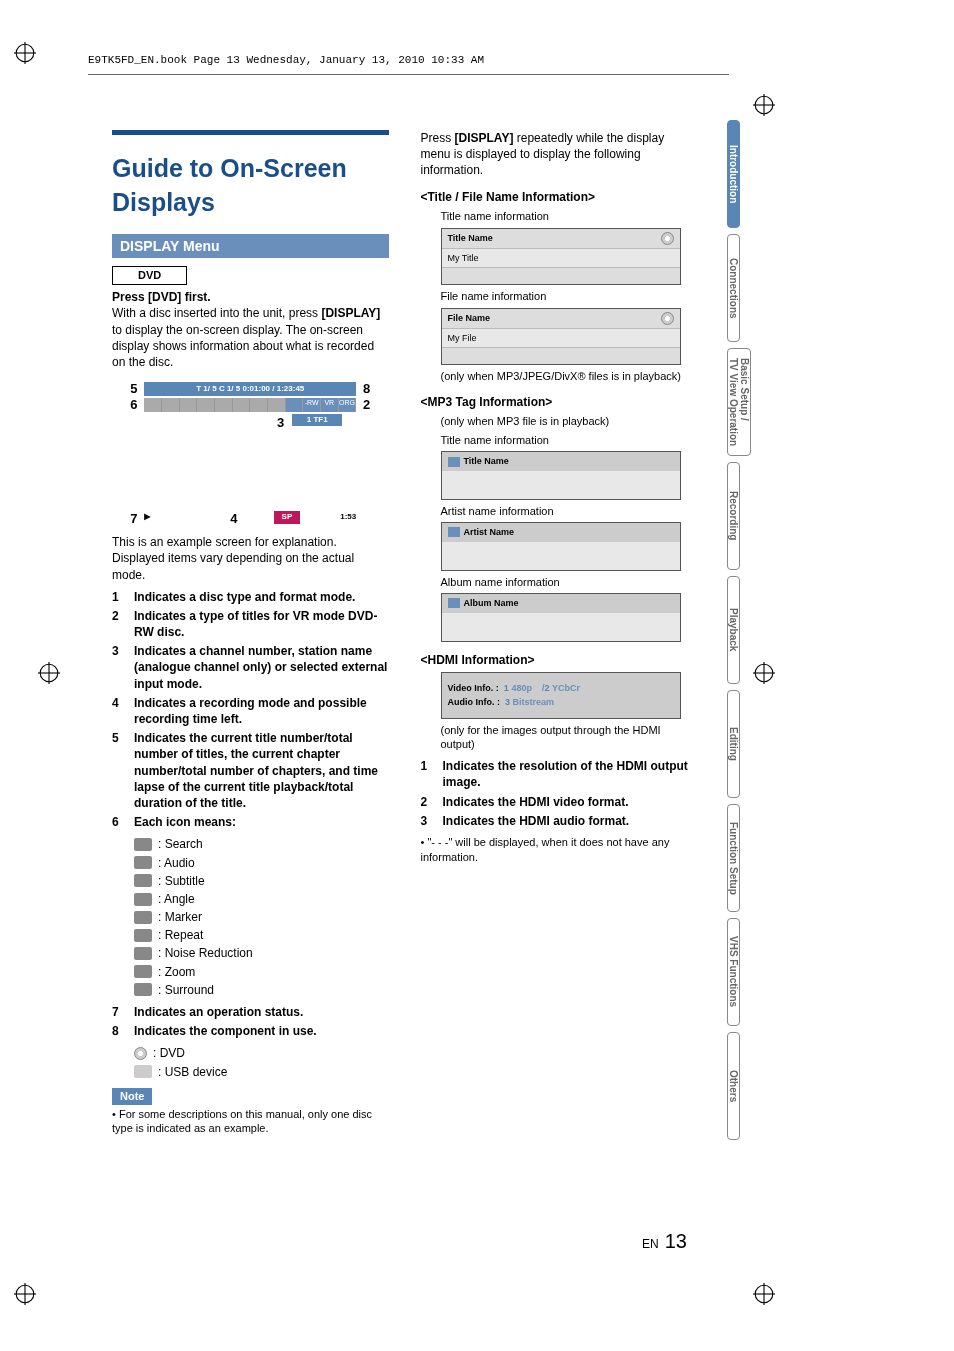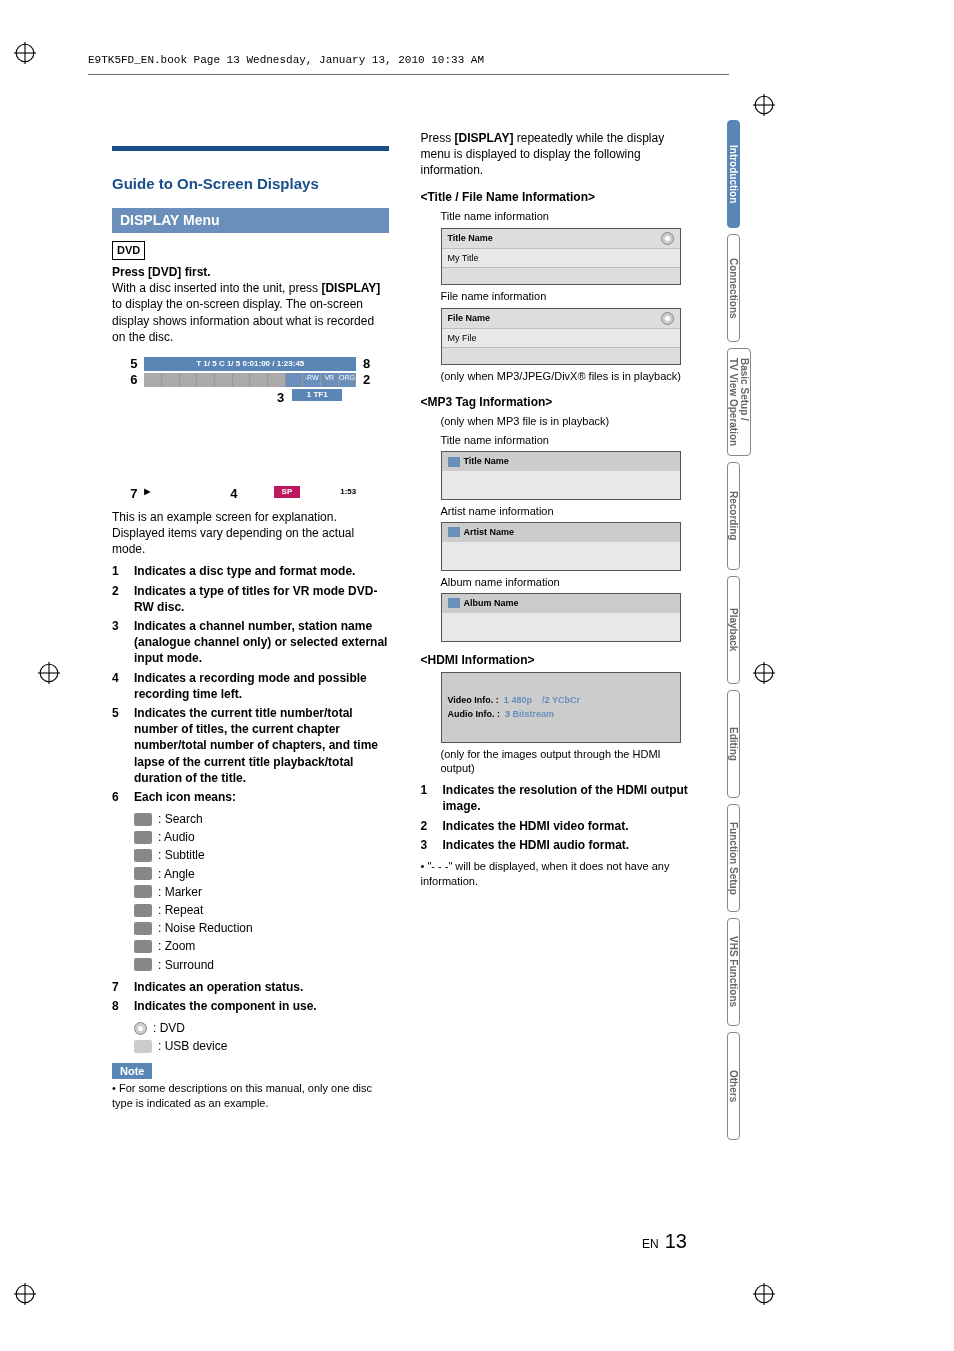--- a/index.html
+++ b/index.html
@@ -3,43 +3,43 @@
 <meta charset="utf-8">
 <style>
   html,body{margin:0;padding:0;background:#fff;font-family:Arial,Helvetica,sans-serif;color:#000;}
   .page{width:817px;height:1351px;position:relative;box-sizing:border-box;}
   .regmark{position:absolute;width:22px;height:22px;}
   .regmark svg{width:100%;height:100%;}
   .header-line{position:absolute;left:88px;top:54px;font-family:"Courier New",monospace;font-size:11px;}
   .hrule{position:absolute;left:88px;right:88px;top:74px;border-top:1px solid #666;}
   .twocol{position:absolute;left:112px;top:130px;right:120px;display:flex;gap:32px;}
   .col{flex:1;font-size:12px;line-height:1.35;}
-  .main-title{font-size:15px;font-weight:bold;color:#1a4e8a;border-top:5px solid #1a4e8a;padding-top:23px;margin:16px 0 14px 0;}
+  .main-title{font-size:25px;font-weight:bold;color:#1a4e8a;border-top:5px solid #1a4e8a;padding-top:17px;margin:0 0 14px 0;}
   .section-bar{background:#6a8fbb;color:#fff;font-weight:bold;padding:3px 8px;font-size:14px;margin:0 0 8px 0;}
-  .tag-box{display:inline-block;border:1px solid #000;padding:1px 4px;font-size:11px;font-weight:bold;margin-bottom:4px;}
+  .tag-box{display:inline-block;border:1px solid #000;padding:1px 25px;font-size:11px;font-weight:bold;margin-bottom:4px;}
   .b{font-weight:bold;}
   ol.numlist{list-style:none;padding:0;margin:6px 0;}
   ol.numlist>li{display:flex;margin:3px 0;}
   ol.numlist>li>.n{font-weight:bold;width:22px;flex-shrink:0;}
   ol.numlist>li>.t{font-weight:bold;}
   .icon-list{list-style:none;padding:0 0 0 22px;margin:2px 0;}
   .icon-list li{display:flex;align-items:center;margin:2px 0;}
   .ico{width:18px;height:13px;background:#888;display:inline-block;margin-right:6px;border-radius:2px;}
   .note{background:#5a86b6;color:#fff;font-weight:bold;padding:1px 8px;font-size:11px;display:inline-block;margin-top:6px;}
   .subhead{font-weight:bold;font-size:12px;margin:10px 0 4px 0;}
   .panel{border:1px solid #555;background:#ddd;margin:2px 0 2px 20px;width:240px;box-sizing:border-box;font-size:9px;}
   .panel .row{padding:3px 6px;border-bottom:1px solid #bbb;}
   .panel .row.hdr{font-weight:bold;display:flex;justify-content:space-between;align-items:center;}
   .panel .row.body{background:#e8e8e8;}
   .panel .pad{height:16px;}
   .panel-dark{border:1px solid #555;background:#ccc;margin:2px 0 2px 20px;width:240px;box-sizing:border-box;font-size:9px;}
   .panel-dark .hdr{font-weight:bold;padding:3px 6px;display:flex;align-items:center;gap:4px;}
   .panel-dark .hdr .pico{width:12px;height:10px;background:#6a8fbb;display:inline-block;}
   .panel-dark .pad{height:28px;background:#e8e8e8;}
-  .hdmi-panel{border:1px solid #555;background:#ccc;margin:2px 0 2px 20px;width:240px;box-sizing:border-box;font-size:9px;padding:20px 6px;line-height:1.6;}
+  .hdmi-panel{border:1px solid #555;background:#ccc;margin:2px 0 2px 20px;width:240px;box-sizing:border-box;font-size:9px;padding:8px 6px;line-height:1.6;}
   .hdmi-panel .lbl{color:#000;font-weight:bold;}
   .hdmi-panel .v1{color:#6a8fbb;font-weight:bold;}
   .hdmi-panel .nblue{color:#5a86b6;font-weight:bold;}
   .caption{font-size:11px;margin:4px 0 4px 20px;}
   .dispimg{width:240px;height:150px;margin:8px auto 6px auto;position:relative;font-size:8px;color:#fff;}
   .dispimg .top{position:absolute;left:14px;top:4px;right:14px;height:14px;background:#5a86b6;display:flex;align-items:center;justify-content:space-around;font-weight:bold;}
   .dispimg .mid{position:absolute;left:14px;top:20px;right:14px;height:14px;background:#aaa;display:flex;}
   .dispimg .mid span{flex:1;border-right:1px solid #999;}
   .dispimg .ch{position:absolute;right:28px;top:36px;width:50px;height:12px;background:#5a86b6;text-align:center;font-weight:bold;line-height:12px;}
   .dispimg .num{position:absolute;font-size:13px;font-weight:bold;color:#000;}

